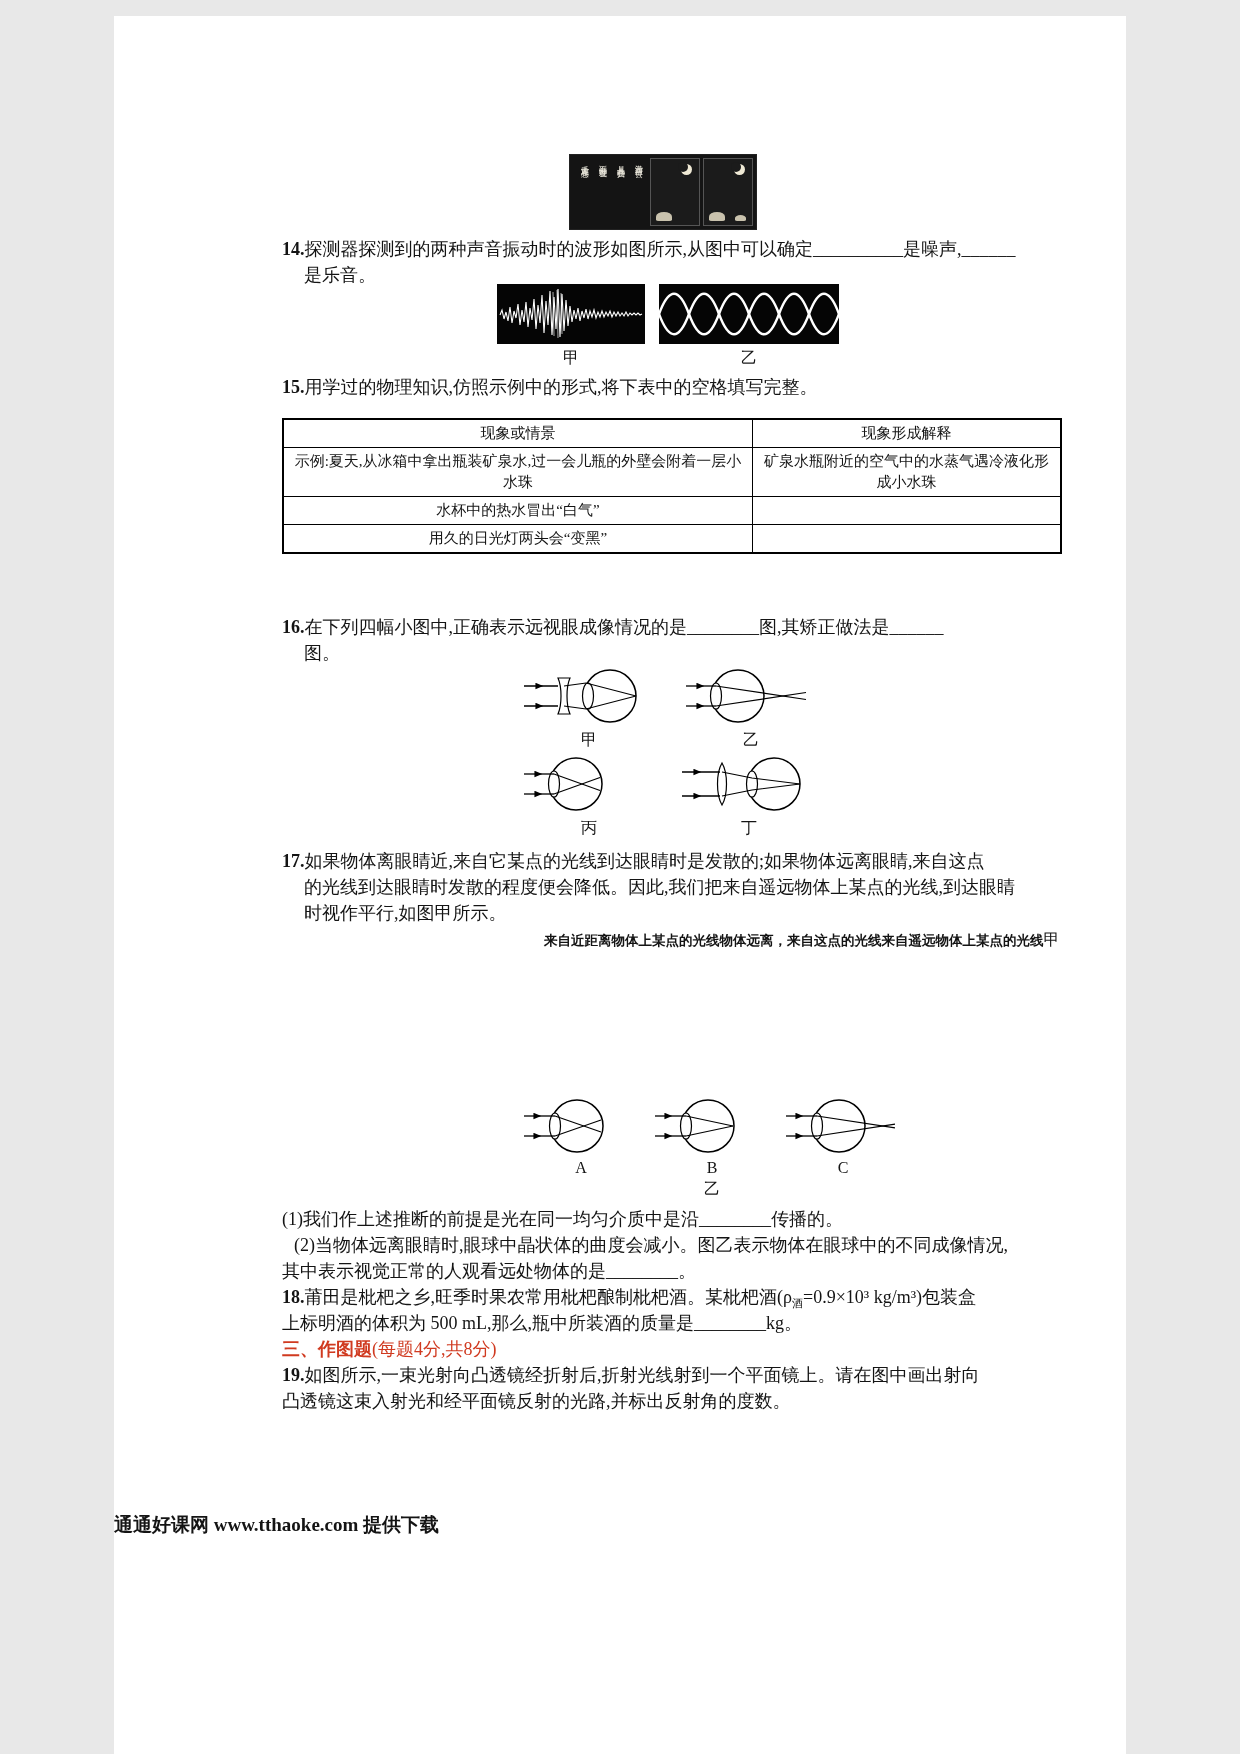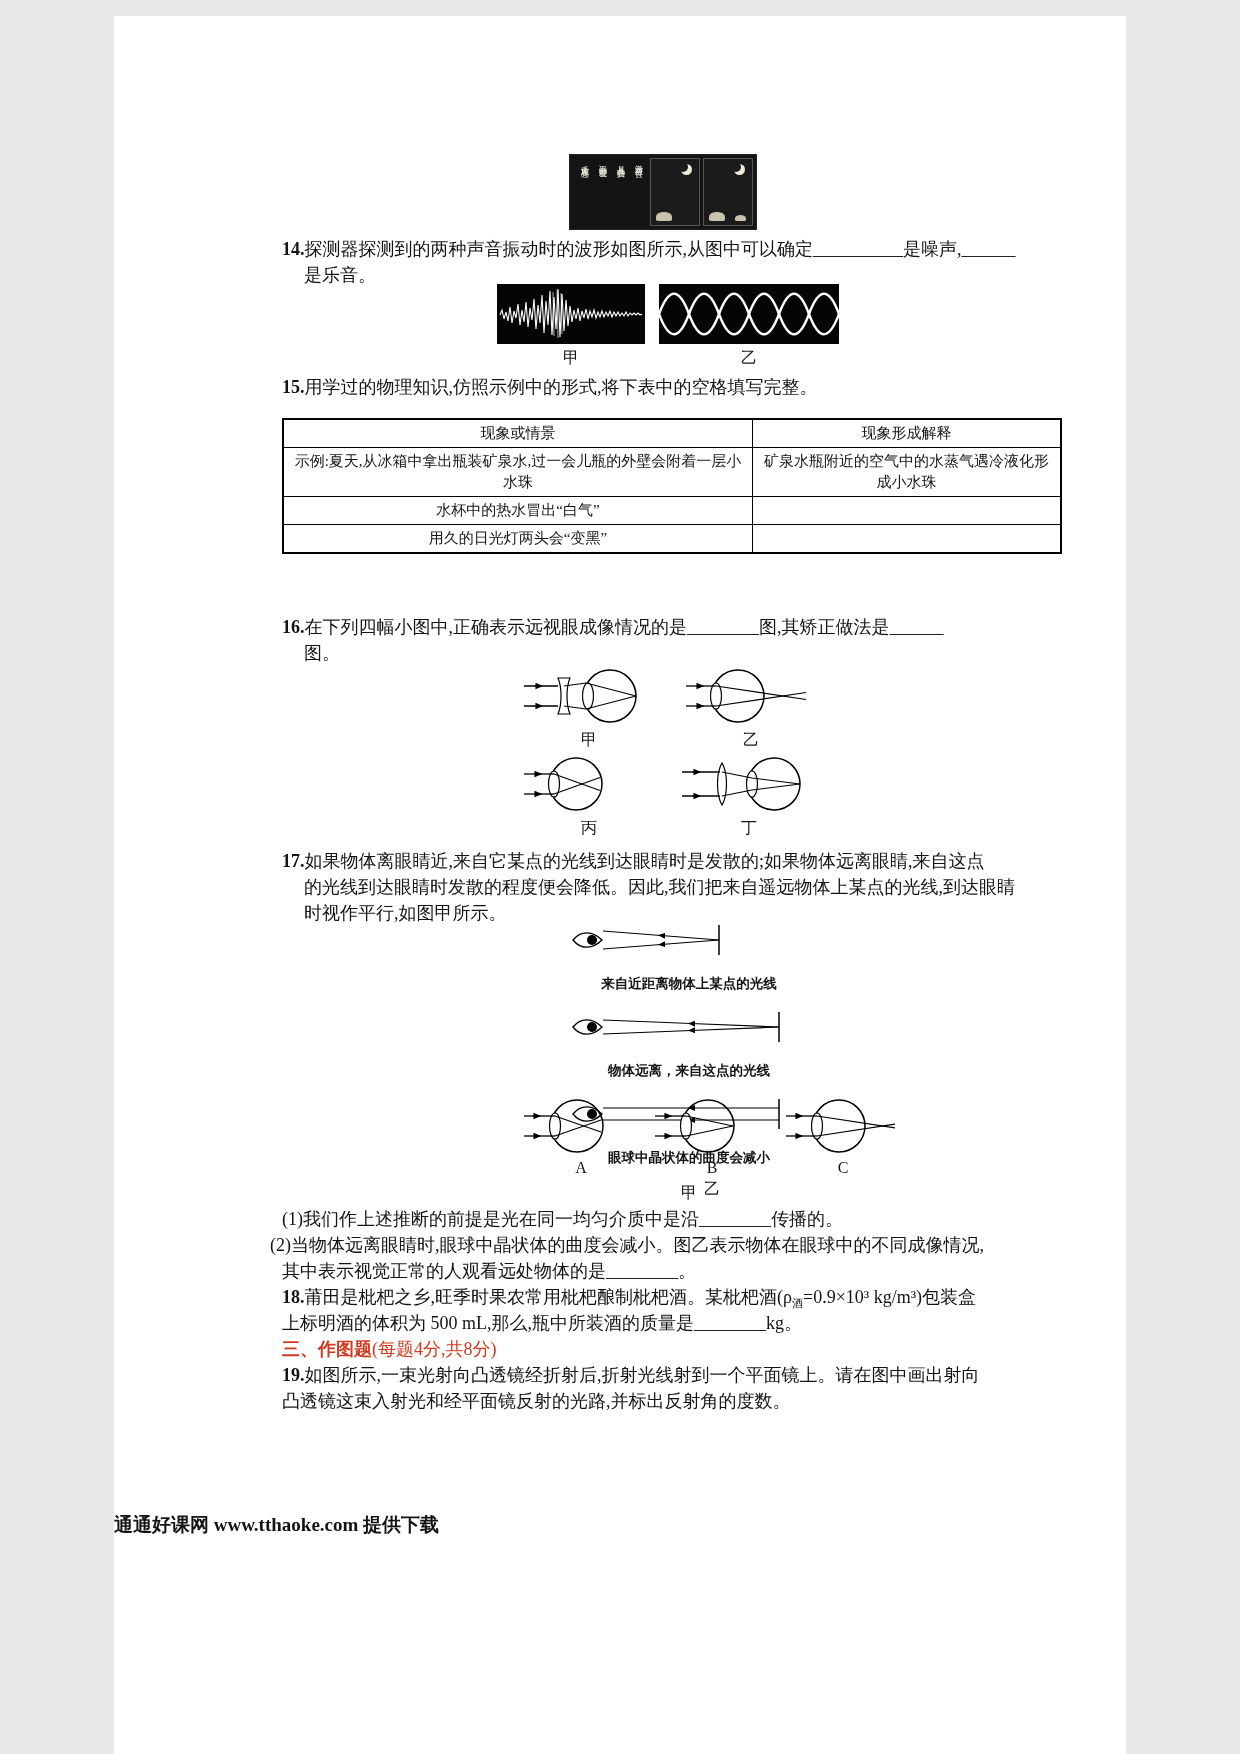--- a/index.html
+++ b/index.html
@@ -27,21 +27,21 @@
   .callig{display:flex;width:186px;height:74px;background:#141414;border:1px solid #222;}
   .poem{flex:0 0 74px;writing-mode:vertical-rl;color:#e9e6da;font-size:8px;line-height:18px;
         padding:4px 3px;letter-spacing:1px;}
   .mpanel{position:relative;flex:1;margin:3px 3px 3px 0;background:#1b1b1b;border:1px solid #555;}
   .moon{position:absolute;top:5px;right:7px;width:11px;height:11px;border-radius:50%;background:#efe9d5;}
   .moon::after{content:"";position:absolute;left:-3px;top:-2px;width:10px;height:10px;border-radius:50%;background:#1b1b1b;}
   .sil{position:absolute;background:#c9c2ad;}
   .s1{left:5px;bottom:4px;width:16px;height:9px;border-radius:60% 60% 20% 20%;}
   .s2{right:6px;bottom:4px;width:11px;height:6px;border-radius:50% 50% 20% 20%;}
   svg{display:block;}
-  .fcol{display:flex;flex-direction:column;align-items:center;row-gap:17px;}
+  .fcol{display:flex;flex-direction:row;align-items:center;row-gap:17px;}
   .frow{display:flex;flex-direction:row;column-gap:16px;align-items:flex-start;}
   .eyecell{display:flex;flex-direction:column;align-items:center;row-gap:1px;}
 </style>
 </head>
 <body>
 
 <div class="page">
 
   <div class="abs" style="left:455px;top:138px;">
     <div class="callig">
@@ -209,21 +209,21 @@
           <marker id="arR3" markerWidth="7" markerHeight="7" refX="3.5" refY="2.5" orient="auto">
             <path d="M0,0 L6,2.5 L0,5 Z" fill="#000"></path>
           </marker>
         </defs>
       <path d="M4,18 C12,8 24,9 33,18 C24,27 12,28 4,18 Z" fill="#fff" stroke="#000" stroke-width="1.4"></path>
       <circle cx="23" cy="18" r="5" fill="#000"></circle>
       <path d="M210,3 L210,33" stroke="#000" stroke-width="1.5"></path>
       <path d="M210,12 L122,12 L34,12" stroke="#000" stroke-width="1.2" fill="none" marker-mid="url(#arR3)"></path>
       <path d="M210,24 L122,24 L34,24" stroke="#000" stroke-width="1.2" fill="none" marker-mid="url(#arR3)"></path>
     </svg>
-    <div class="caption">眼球中晶状体的曲度会减小</div>
+    <div class="caption">来自遥远物体上某点的光线</div>
     <div class="figlabel" style="transform:none;">甲</div>
   </div>
 
   <div class="abs" style="left:388px;top:1078px;width:420px;">
     <div class="frow" style="justify-content:center;">
       <div class="eyecell">
         <svg width="115" height="64" viewBox="0 0 115 64">
           <defs>
               <marker id="arEA" markerWidth="7" markerHeight="7" refX="3.5" refY="2.5" orient="auto">
                 <path d="M0,0 L6,2.5 L0,5 Z" fill="#000"></path>
@@ -268,21 +268,21 @@
           <path d="M31,22 L109,33.8" stroke="#000" stroke-width="1.2" fill="none"></path>
           <path d="M31,42 L109,30.2" stroke="#000" stroke-width="1.2" fill="none"></path>
         </svg>
         <div class="figlabel" style="transform:none;">C</div>
       </div>
     </div>
     <div class="figlabel" style="transform:none;text-align:center;margin-top:2px;">乙</div>
   </div>
 
   <div class="abs line" style="left:168px;top:1190px;">(1)我们作上述推断的前提是光在同一均匀介质中是沿________传播的。</div>
-  <div class="abs line" style="left:156px;top:1216px;">(2)当物体远离眼睛时,眼球中晶状体的曲度会减小。图乙表示物体在眼球中的不同成像情况,</div>
+  <div class="abs line" style="left:180px;top:1216px;">(2)当物体远离眼睛时,眼球中晶状体的曲度会减小。图乙表示物体在眼球中的不同成像情况,</div>
   <div class="abs line" style="left:168px;top:1242px;">其中表示视觉正常的人观看远处物体的是________。</div>
 
   <div class="abs line" style="left:168px;top:1268px;">
     <span class="qnum">18.</span><span>莆田是枇杷之乡,旺季时果农常用枇杷酿制枇杷酒。某枇杷酒(ρ</span><span class="sub">酒</span><span>=0.9×10³ kg/m³)包装盒</span>
   </div>
   <div class="abs line" style="left:168px;top:1294px;">上标明酒的体积为 500 mL,那么,瓶中所装酒的质量是________kg。</div>
 
   <div class="abs line sec" style="left:168px;top:1320px;">
     <span class="sec-title">三、作图题</span><span>(每题4分,共8分)</span>
   </div>

